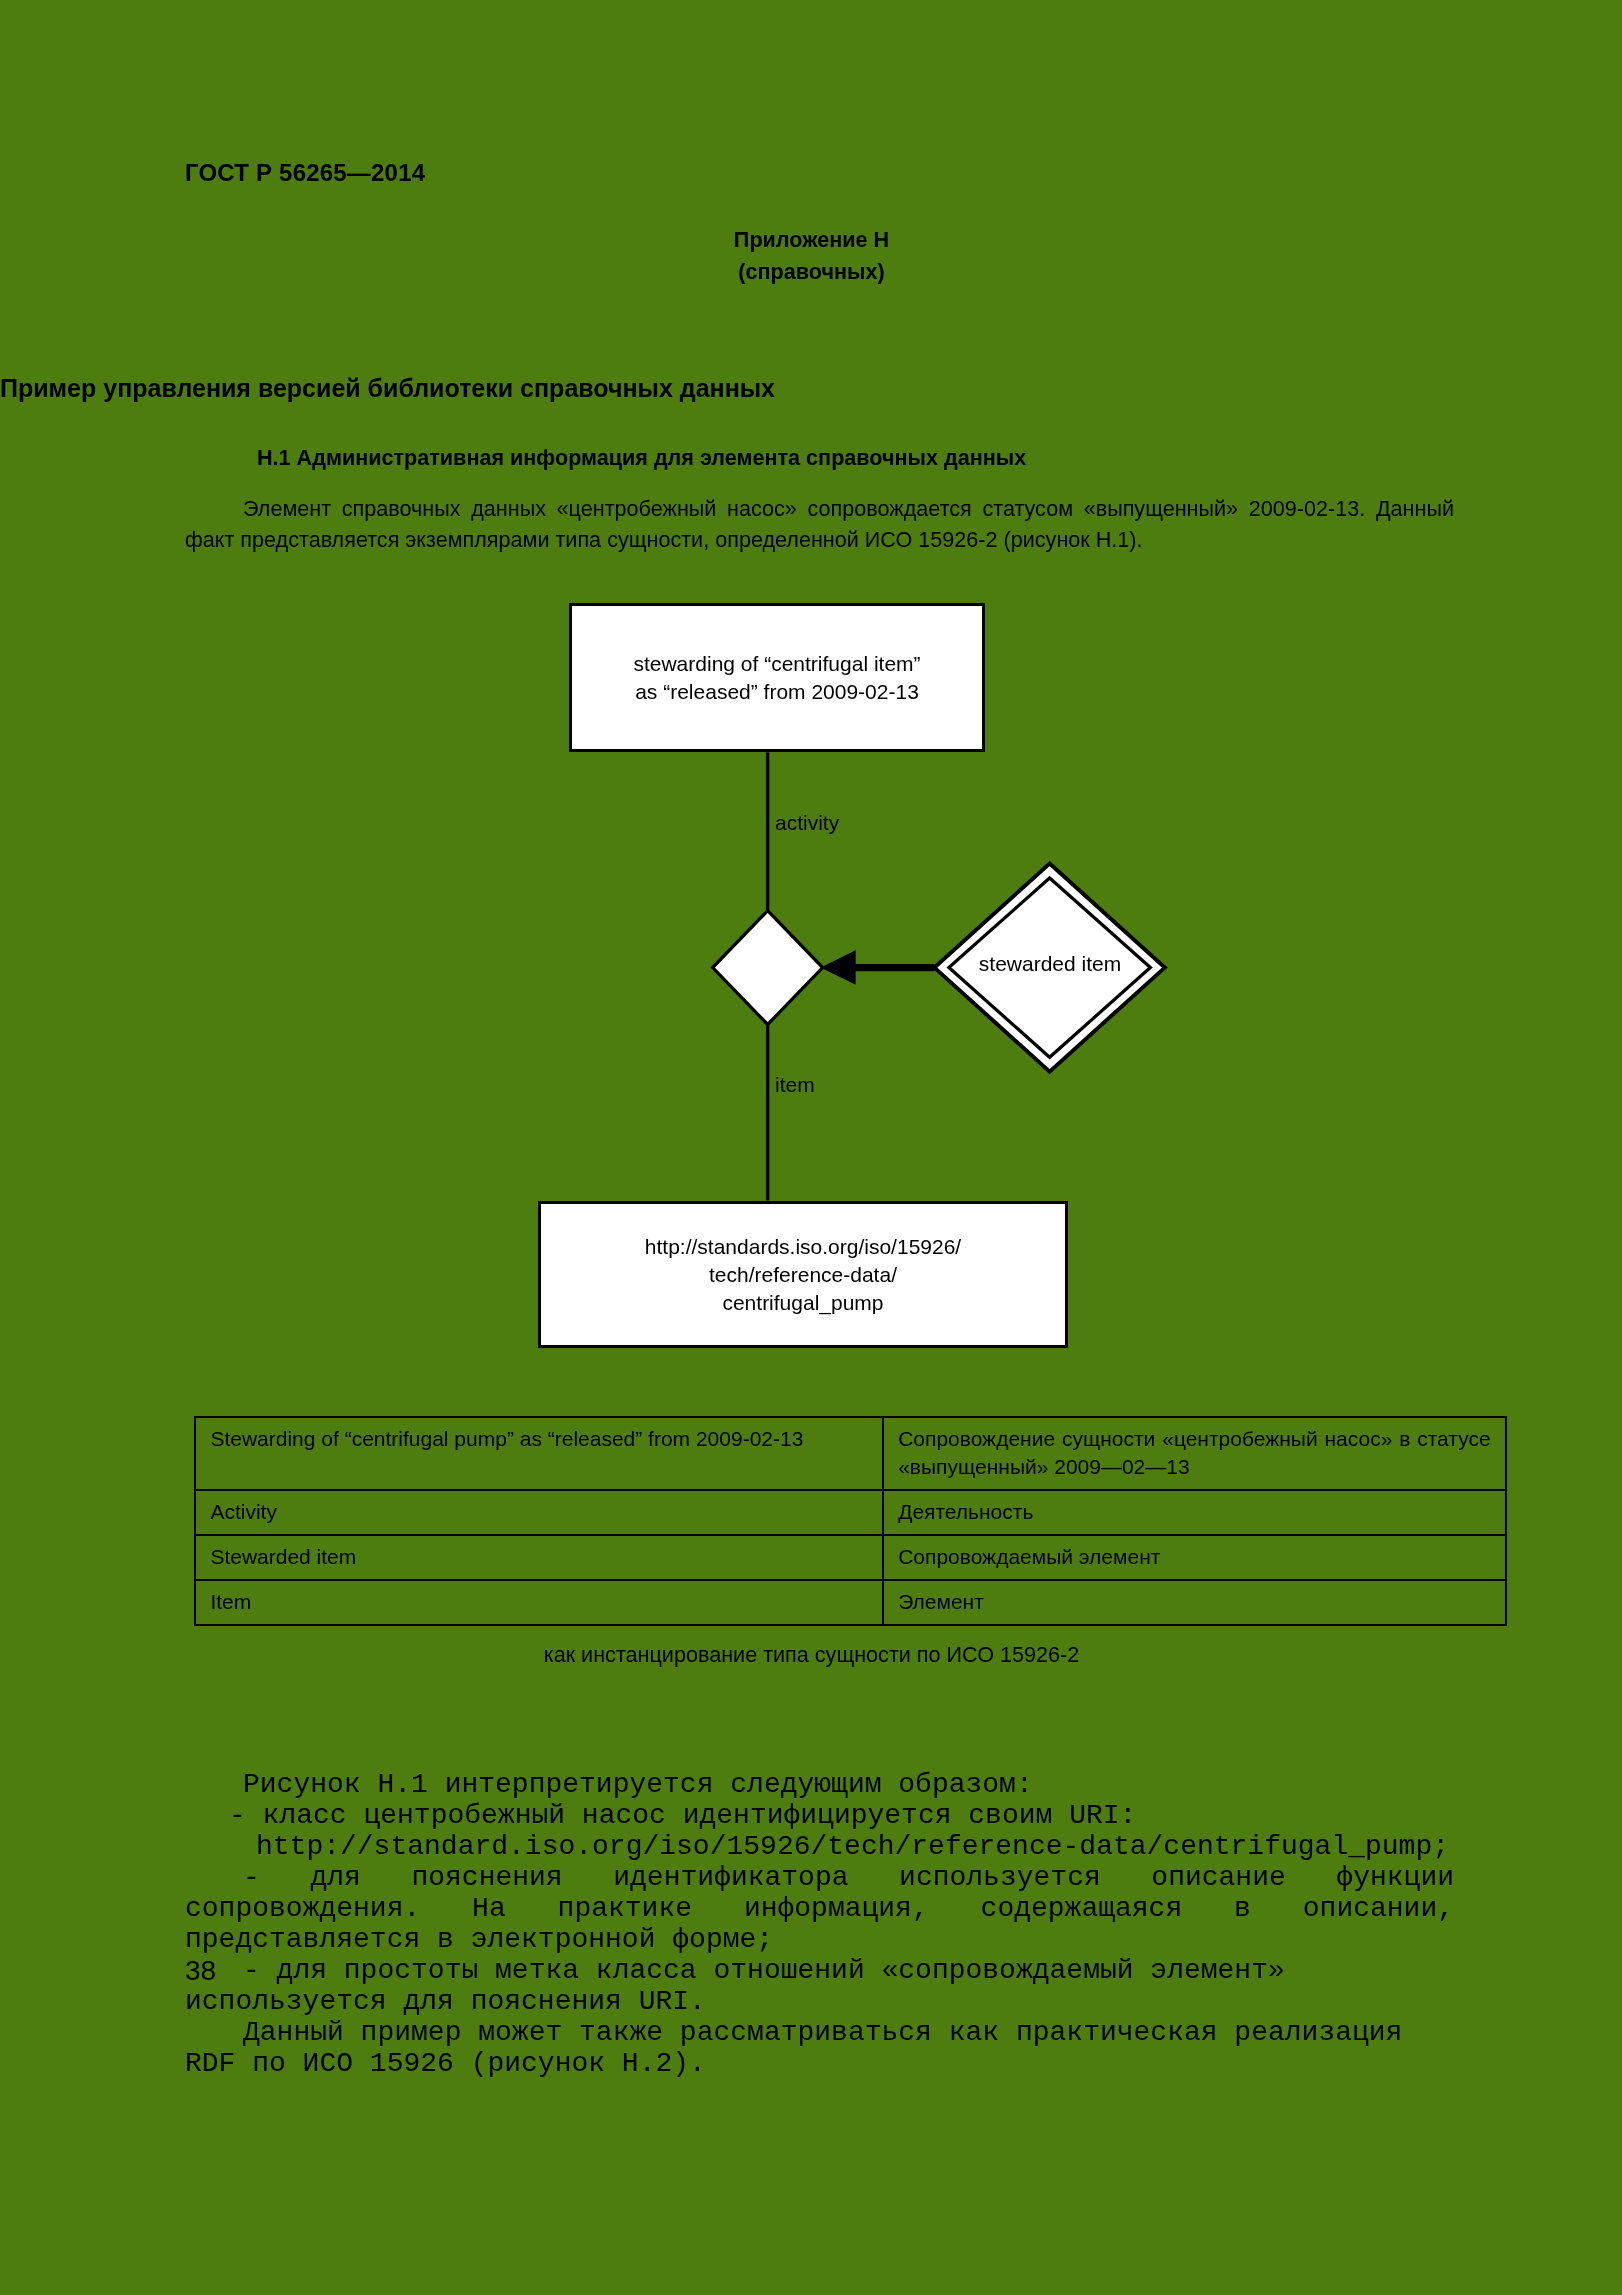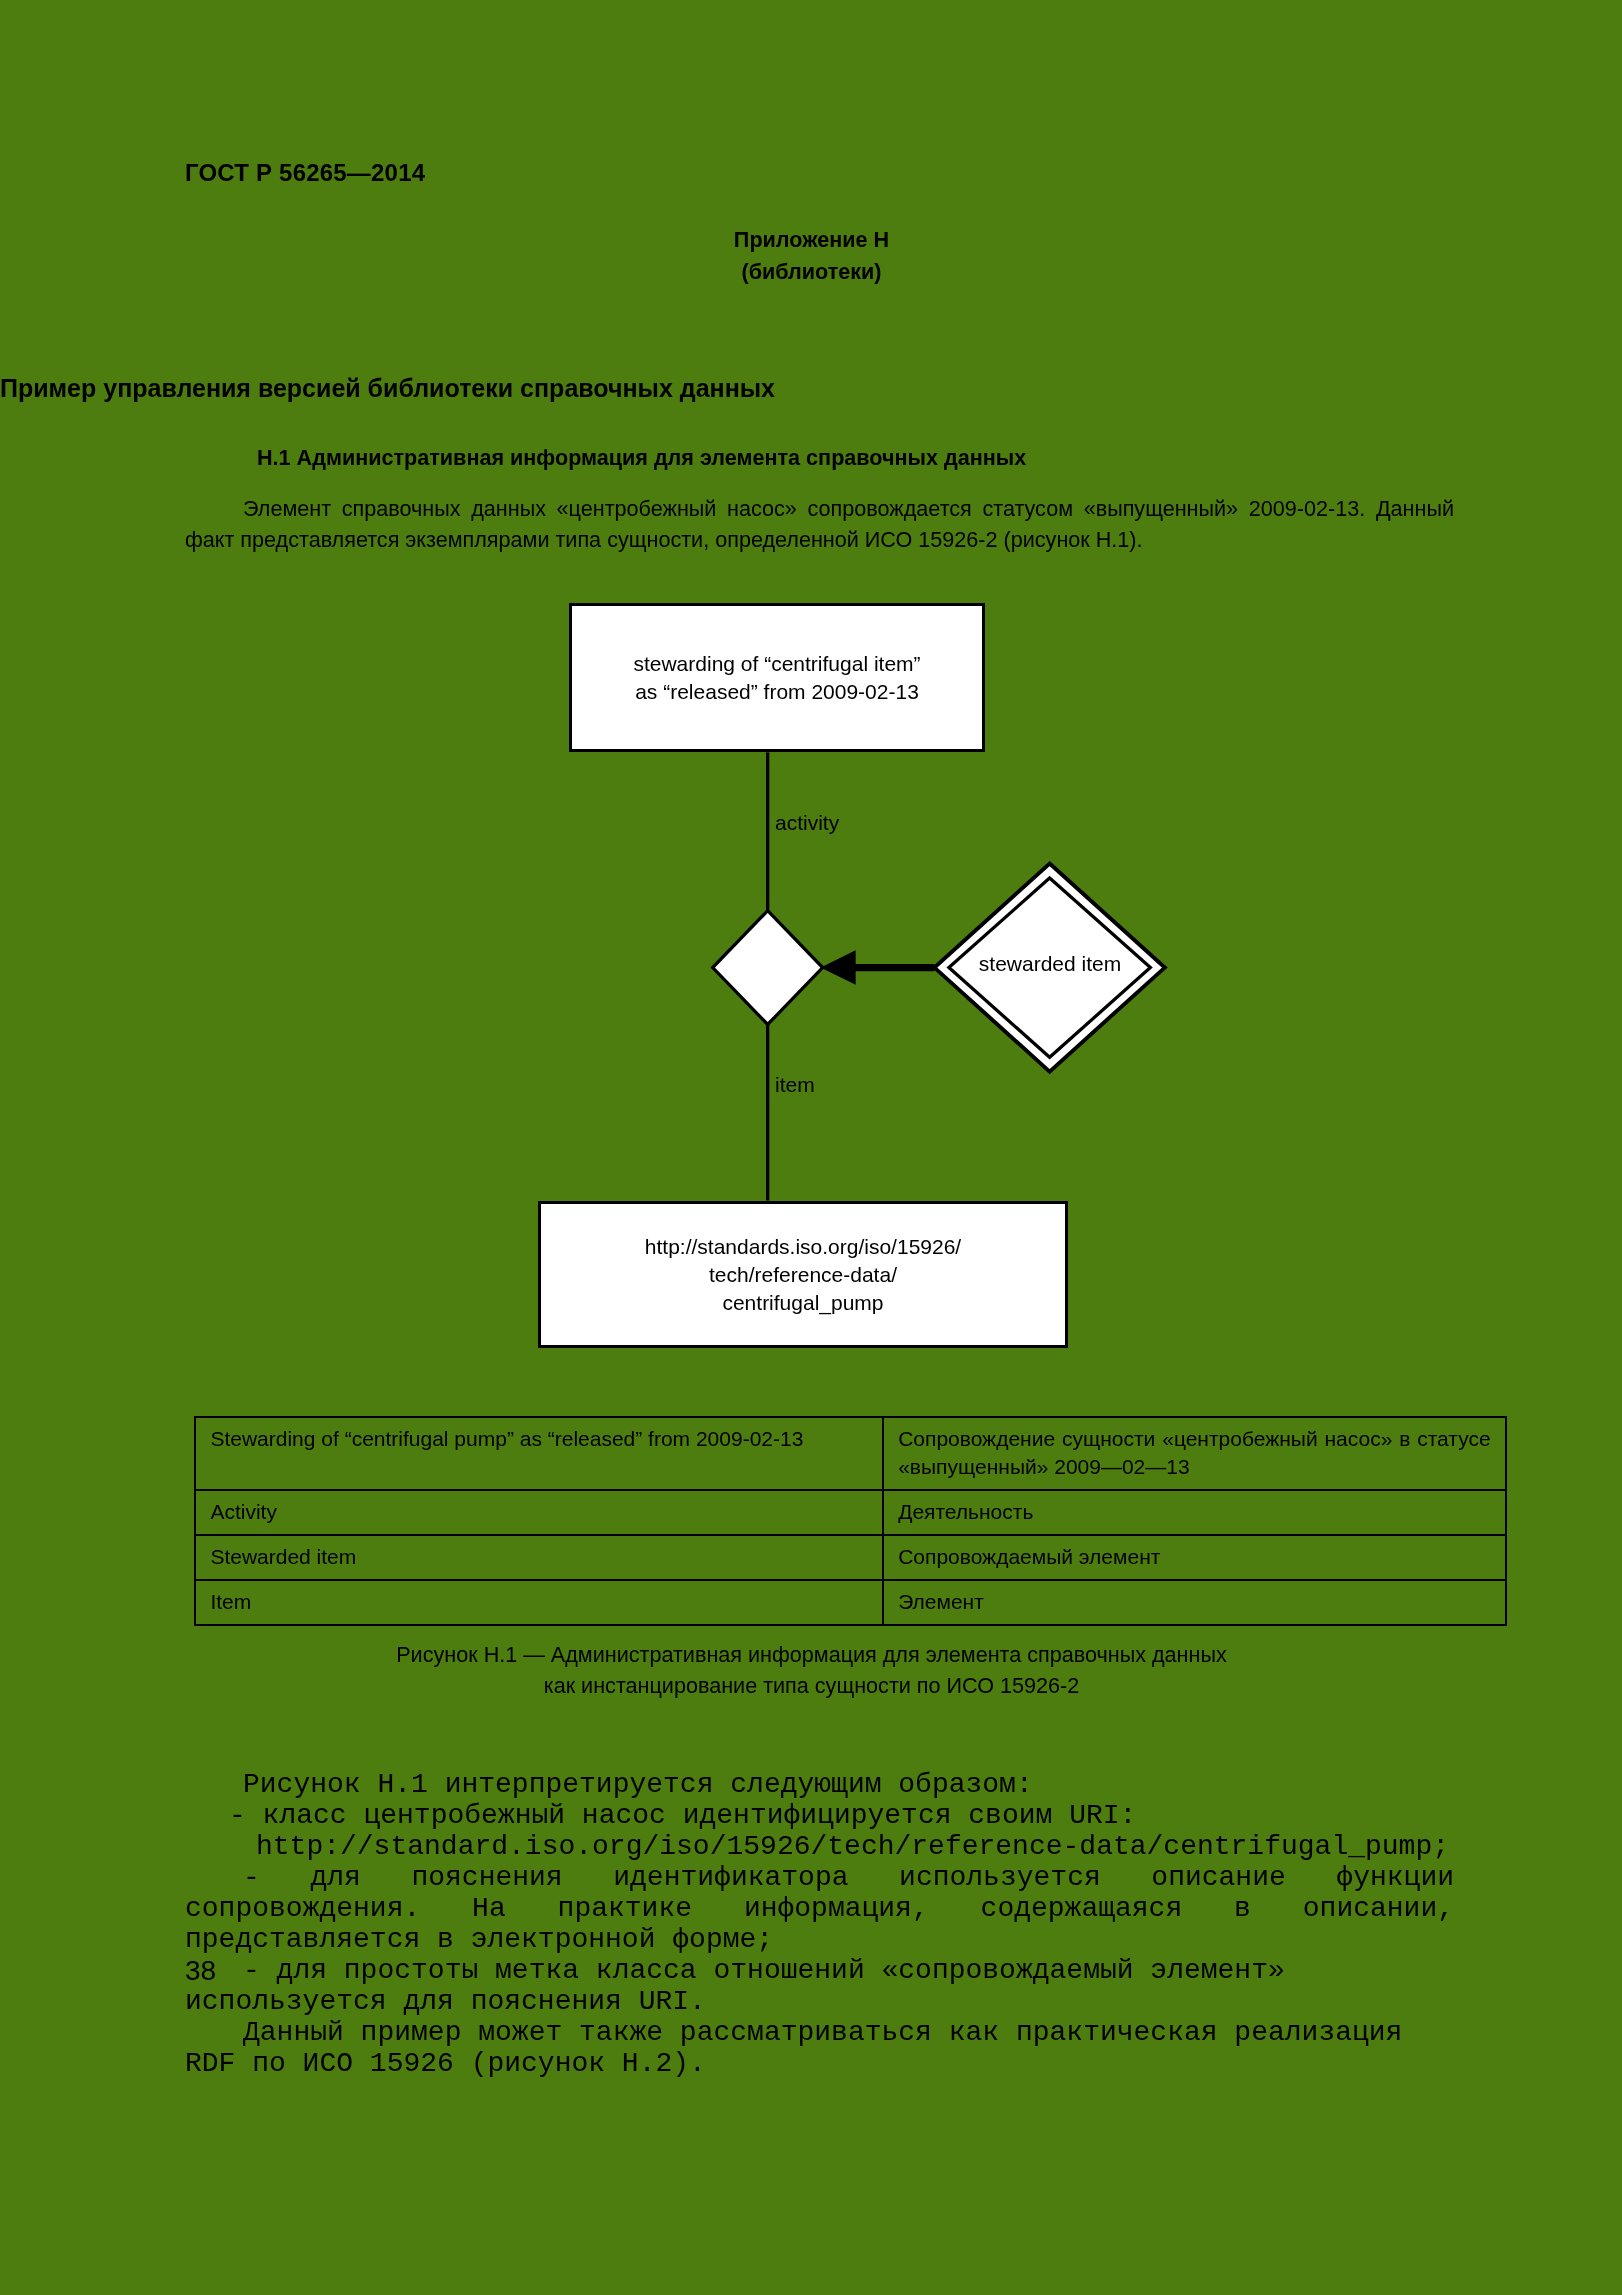--- a/index.html
+++ b/index.html
@@ -169,21 +169,21 @@
 </style>
 </head>
 <body>
 
 <div class="page">
 
   <div class="doc-header">ГОСТ Р 56265—2014</div>
 
   <div class="annex-block">
     <div>Приложение Н</div>
-    <div>(библиотеки)</div>
+    <div>(справочных)</div>
   </div>
 
   <div class="doc-title">Пример управления версией библиотеки справочных данных</div>
 
   <div class="section-heading">Н.1  Административная информация для элемента справочных данных</div>
 
   <div class="intro-para">
     <span class="indent"></span><span>Элемент справочных данных «центробежный насос» сопровождается статусом «выпущенный» 2009-02-13.</span>
     <span>Данный факт представляется экземплярами типа сущности, определенной ИСО 15926-2 (рисунок Н.1).</span>
   </div>
@@ -237,21 +237,20 @@
         <td class="col-ru">Сопровождаемый элемент</td>
       </tr>
       <tr>
         <td class="col-en">Item</td>
         <td class="col-ru">Элемент</td>
       </tr>
     </tbody>
   </table>
 
   <div class="fig-caption">
-    <div>Рисунок Н.1 — Административная информация для элемента справочных данных</div>
     <div>как инстанцирование типа сущности по ИСО 15926-2</div>
   </div>
 
   <div class="body-block">
     <p class="nojust"><span class="ind-1"></span><span>Рисунок Н.1 интерпретируется следующим образом:</span></p>
     <p class="nojust"><span class="ind-2"></span><span>- класс центробежный насос идентифицируется своим URI:</span></p>
     <p class="nojust"><span class="ind-3"></span><span>http://standard.iso.org/iso/15926/tech/reference-data/centrifugal_pump;</span></p>
     <p><span class="ind-1"></span><span>- для пояснения идентификатора используется описание функции сопровождения. На практике информация, содержащаяся в описании, представляется в электронной форме;</span></p>
     <p class="nojust"><span class="ind-1"></span><span>- для простоты метка класса отношений «сопровождаемый элемент» используется для пояснения URI.</span></p>
     <p class="nojust"><span class="ind-1"></span><span>Данный пример может также рассматриваться как практическая реализация RDF по ИСО 15926 (рисунок Н.2).</span></p>

